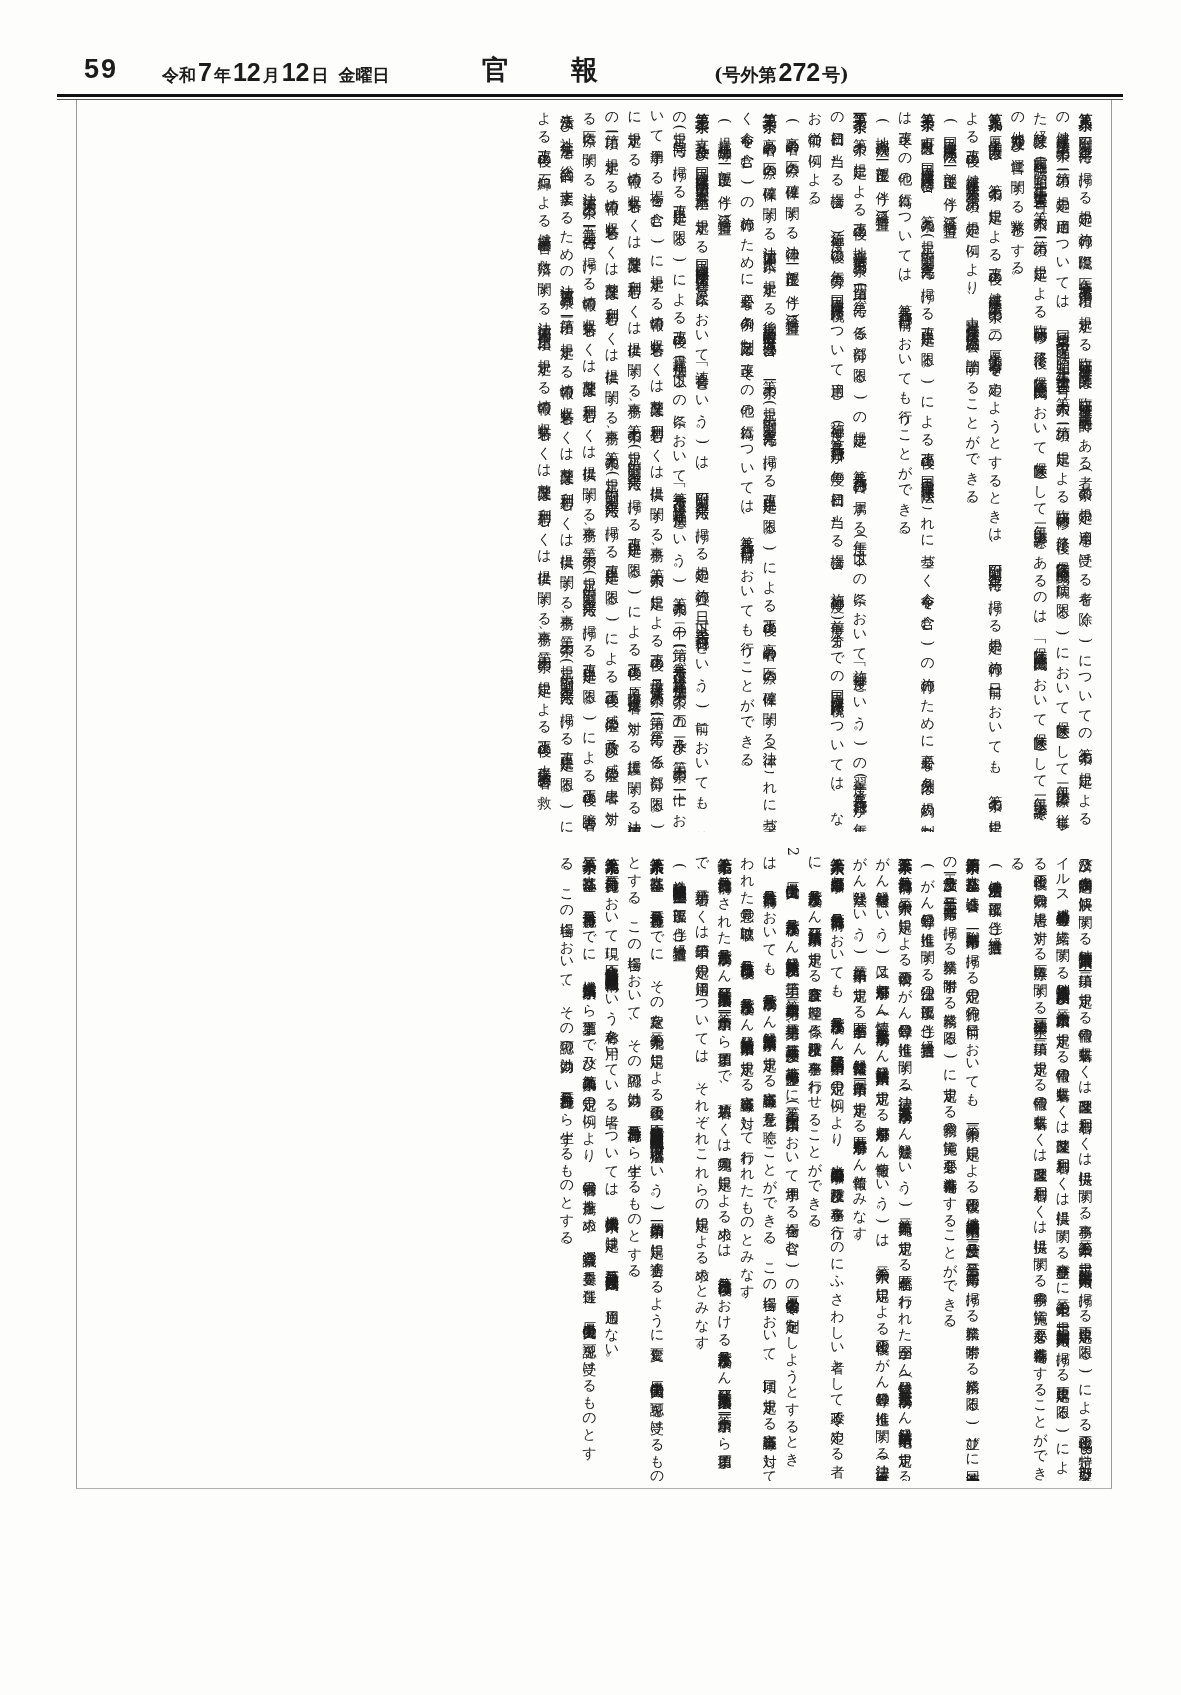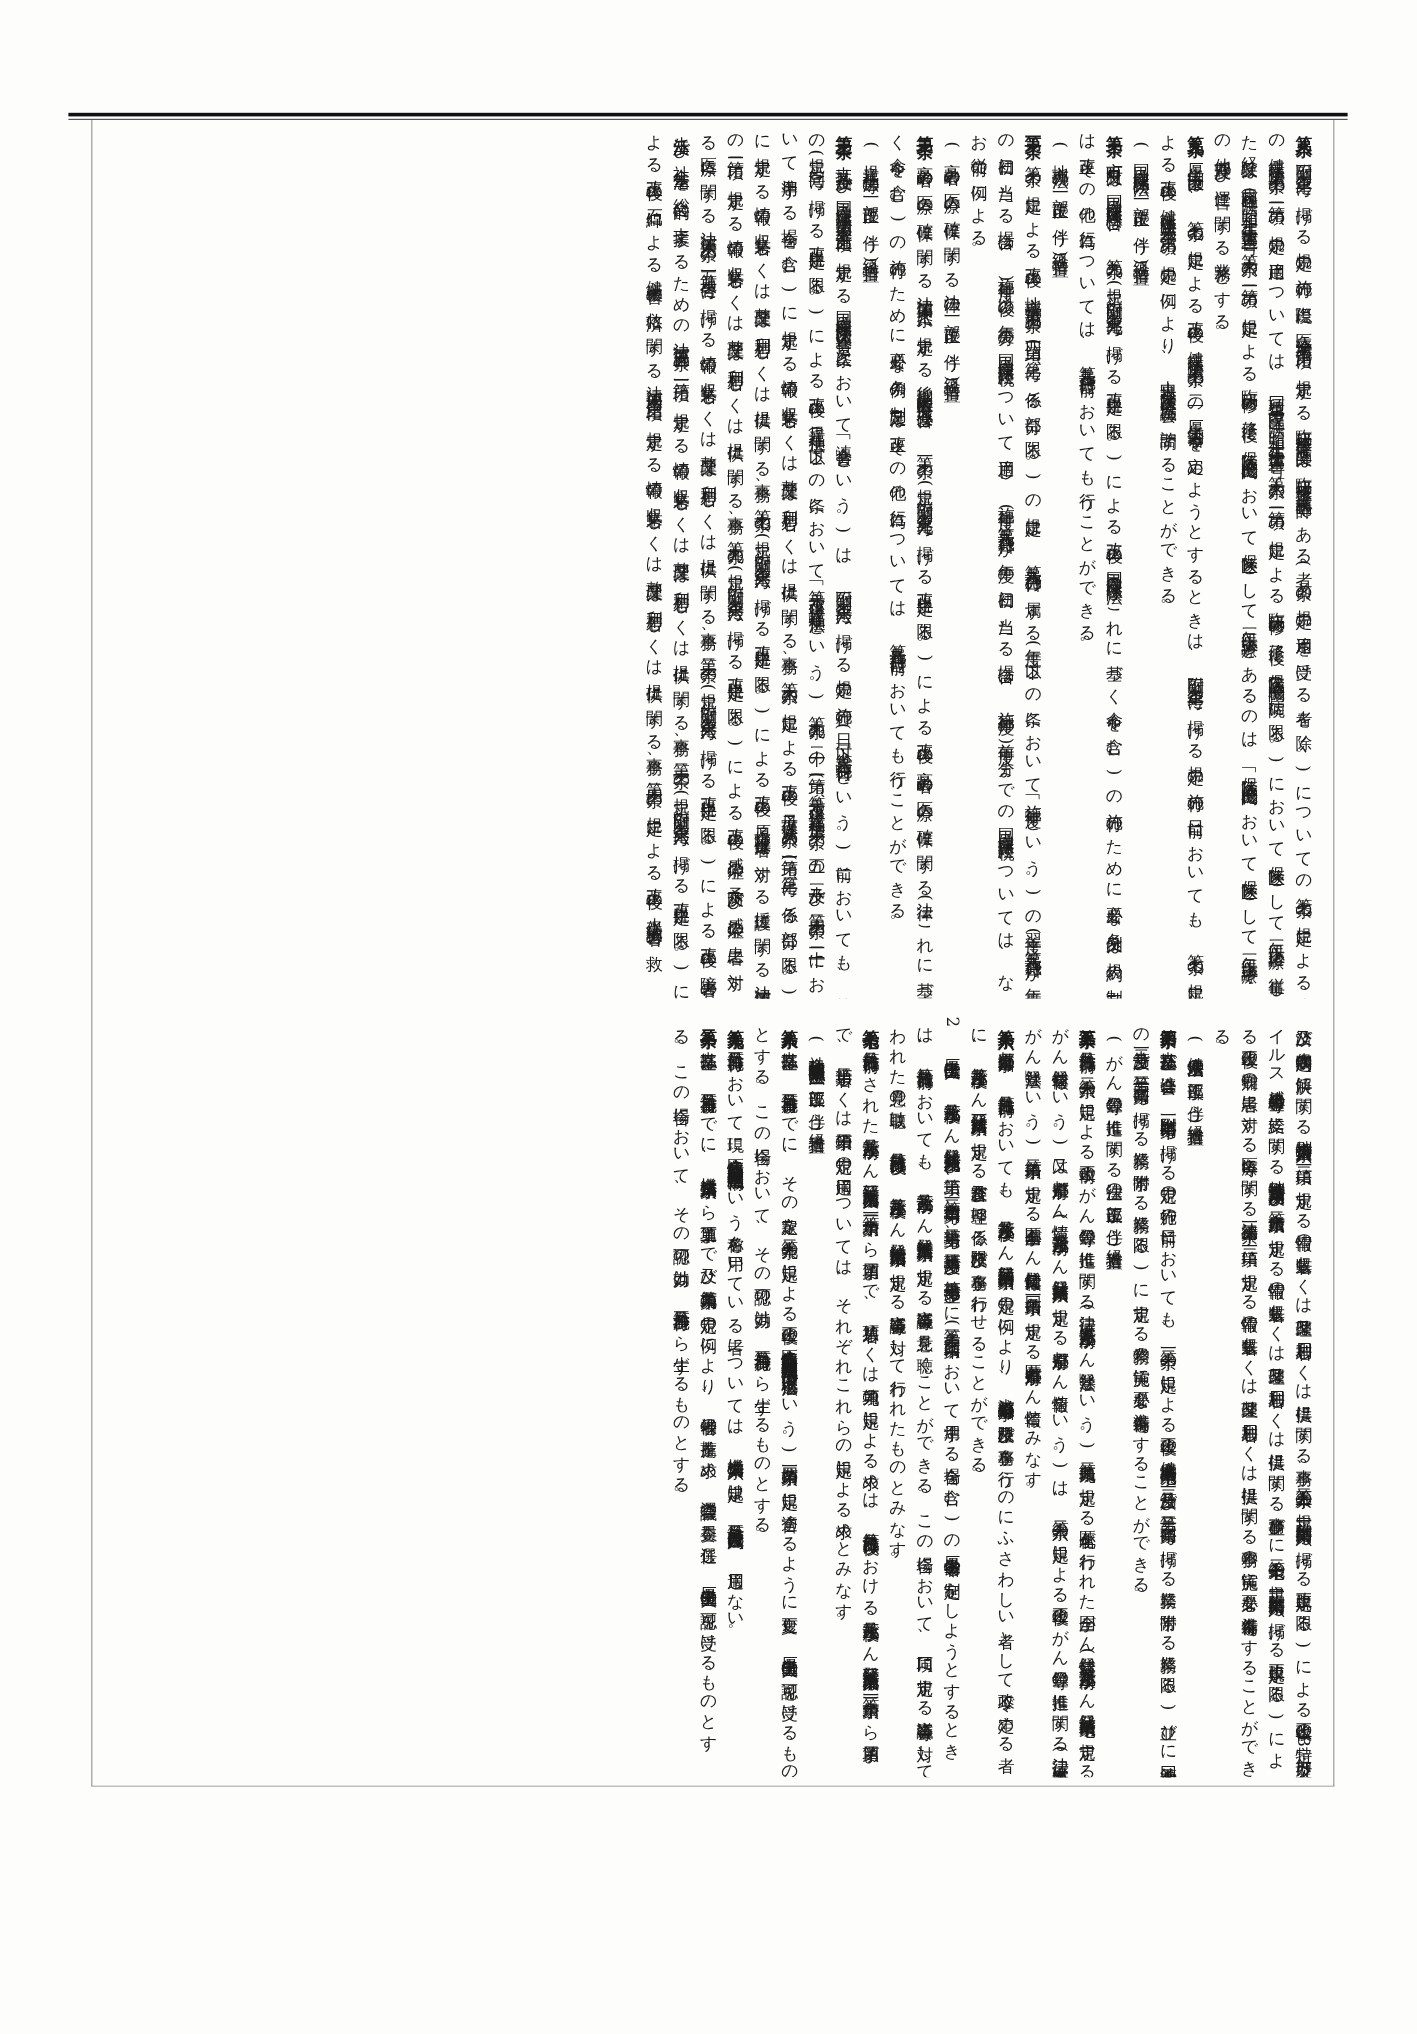--- a/index.html
+++ b/index.html
@@ -29,20 +29,26 @@
   .block{margin:0;}
   .block.heading{text-indent:16px;}
   .lbl{font-weight:bold;}
   .plbl{font-weight:normal;}
 </style>
 </head>
 <body>
 
 <div class="page">
 
+  <div class="header">
+    <span class="pageno">59</span>
+    <span class="hdate"><span class="sm">令和</span><span class="num">7</span><span class="sm">年</span><span class="num">12</span><span class="sm">月</span><span class="num">12</span><span class="sm">日</span><span class="wk">金曜日</span></span>
+    <span class="kanpo">官報</span>
+    <span class="issue"><span class="sm">(号外第</span><span class="num">272</span><span class="sm">号)</span></span>
+  </div>
 
   <div class="toprule"></div>
   <div class="toprule2"></div>
   <div class="frame"></div>
 
   <div class="band" id="band-top">
       <div class="block article"><span class="lbl">第八条　</span>附則第一条第二号に掲げる規定の施行の際現に医療法第七条第一項に規定する臨床研修等修了医師又は臨床研修等修了歯科医師である者(前条の規定の適用を受ける者を除く。)についての第七条の規定による改正後の健康保険法第七十条の二第一項の規定の適用については、同項第二号中「医師法(昭和二十三年法律第二百一号)第十六条の二第一項の規定による臨床研修の修了後に保険医療機関(病院に限る。)において保険医として三年以上診療に従事した経験又は歯科医師法(昭和二十三年法律第二百二号)第十六条の二第一項の規定による臨床研修の修了後に保険医療機関において保険医として三年以上診療」とあるのは、「保険医療機関において保険医として三年以上診療その他管理及び運営に関する業務」とする。</div>
       <div class="block article"><span class="lbl">第九条　</span>厚生労働大臣は、第七条の規定による改正後の健康保険法第七十条の二の厚生労働省令を定めようとするときは、附則第一条第二号に掲げる規定の施行の日前においても、第七条の規定による改正後の健康保険法第八十二条第一項の規定の例により、中央社会保険医療協議会に諮問することができる。</div>
       <div class="block heading">(国民健康保険法の一部改正に伴う経過措置)</div>
       <div class="block article"><span class="lbl">第十条　</span>市町村又は国民健康保険組合は、第九条の規定(附則第一条第九号に掲げる改正規定に限る。)による改正後の国民健康保険法(これに基づく命令を含む。)の施行のために必要な条例又は規約の制定又は改正その他の行為については、第九号施行日前においても行うことができる。</div>

